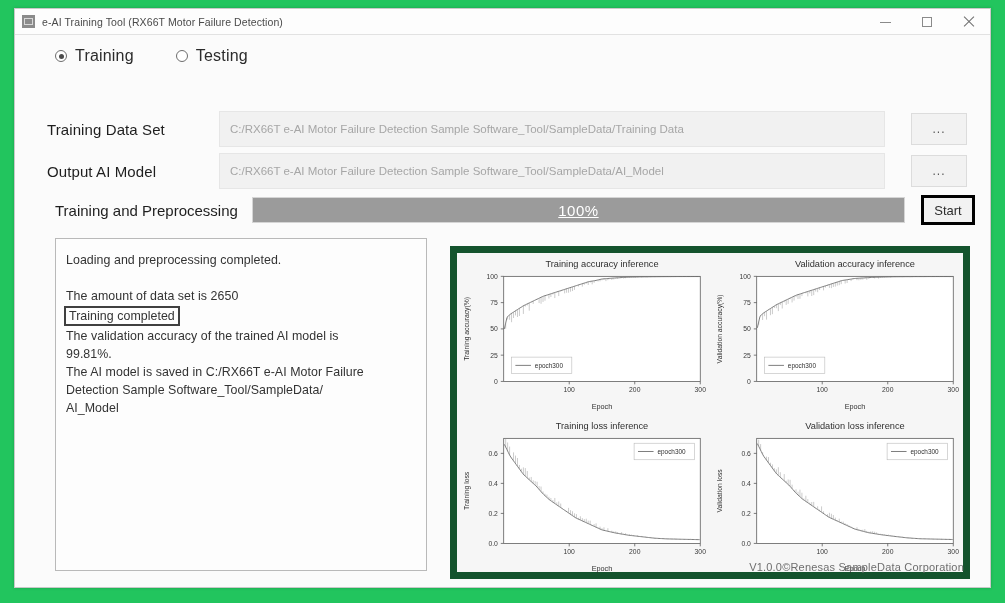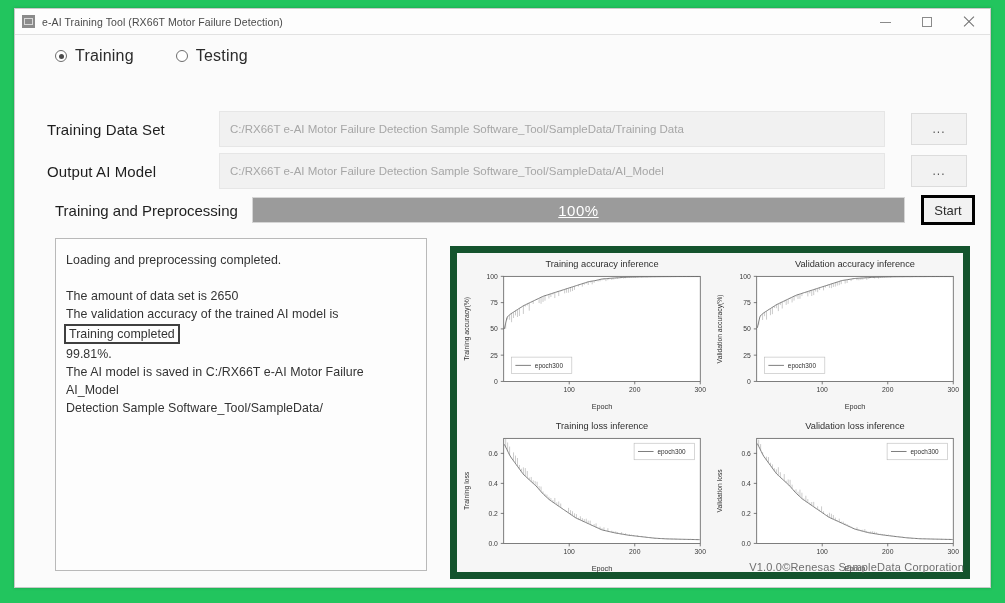--- a/index.html
+++ b/index.html
@@ -295,26 +295,26 @@
           <div class="prog-text">100%</div>
         </div>
         <div class="start-btn">Start</div>
       </div>
 
       <div class="log-box">
         <div id="log-lines">
             <div class="log-line">Loading and preprocessing completed.</div>
             <div class="log-line blank"></div>
             <div class="log-line">The amount of data set is 2650</div>
+            <div class="log-line"><span class="log-line highlight">Training completed</span></div>
             <div class="log-line">The validation accuracy of the trained AI model is</div>
-            <div class="log-line"><span class="log-line highlight">Training completed</span></div>
             <div class="log-line">99.81%.</div>
             <div class="log-line">The AI model is saved in C:/RX66T e-AI Motor Failure</div>
+            <div class="log-line">Detection Sample Software_Tool/SampleData/</div>
             <div class="log-line">AI_Model</div>
-            <div class="log-line">Detection Sample Software_Tool/SampleData/</div>
           </div>
       </div>
 
       <div class="charts">
         <div class="chart-grid" id="chart-grid">
             <div class="chart-cell">
               <svg viewBox="0 0 260 166" preserveAspectRatio="none">
                 <rect x="48" y="24" width="202" height="108" fill="#ffffff" stroke="#5a5a5a" stroke-width="0.8"></rect>
                 <text x="149" y="14" text-anchor="middle" font-size="9.5" fill="#2f2f2f" font-family="&quot;Liberation Sans&quot;, sans-serif">Training accuracy inference</text>
                 <line x1="45" y1="132" x2="48" y2="132" stroke="#5a5a5a" stroke-width="0.8"></line>

